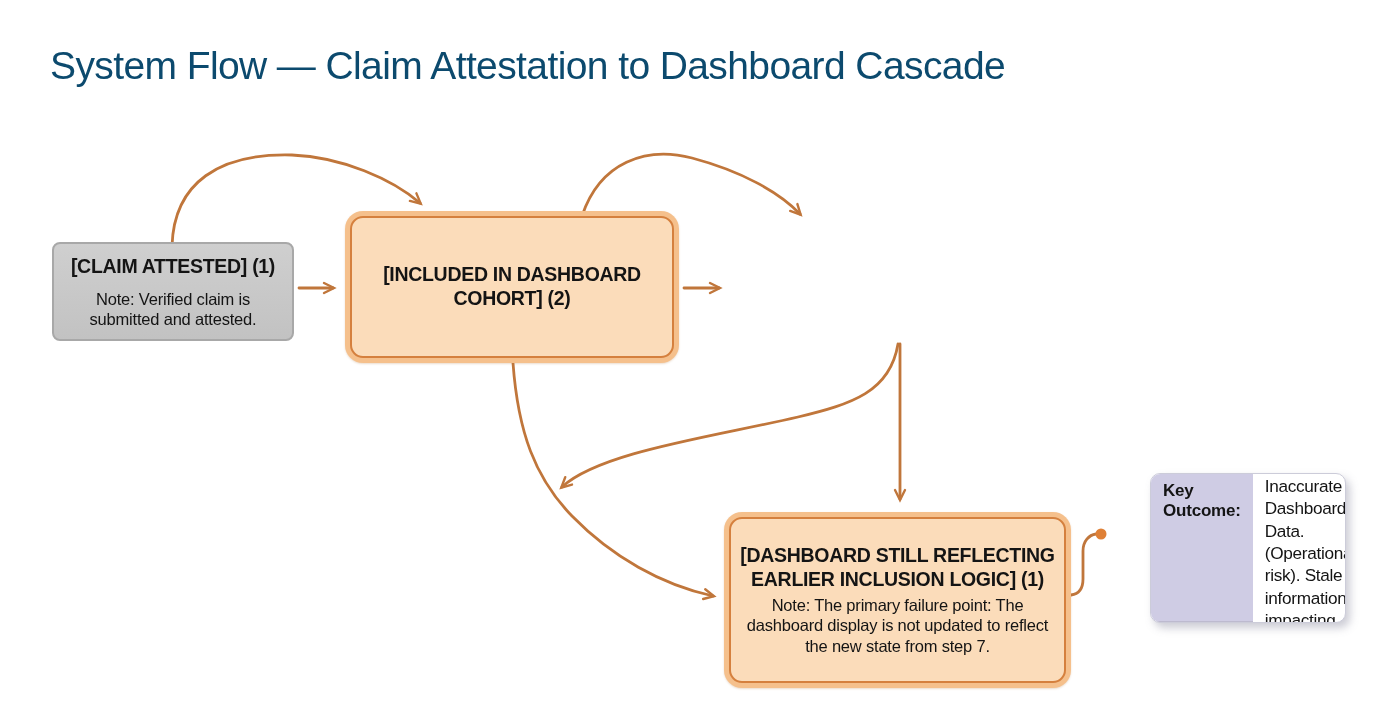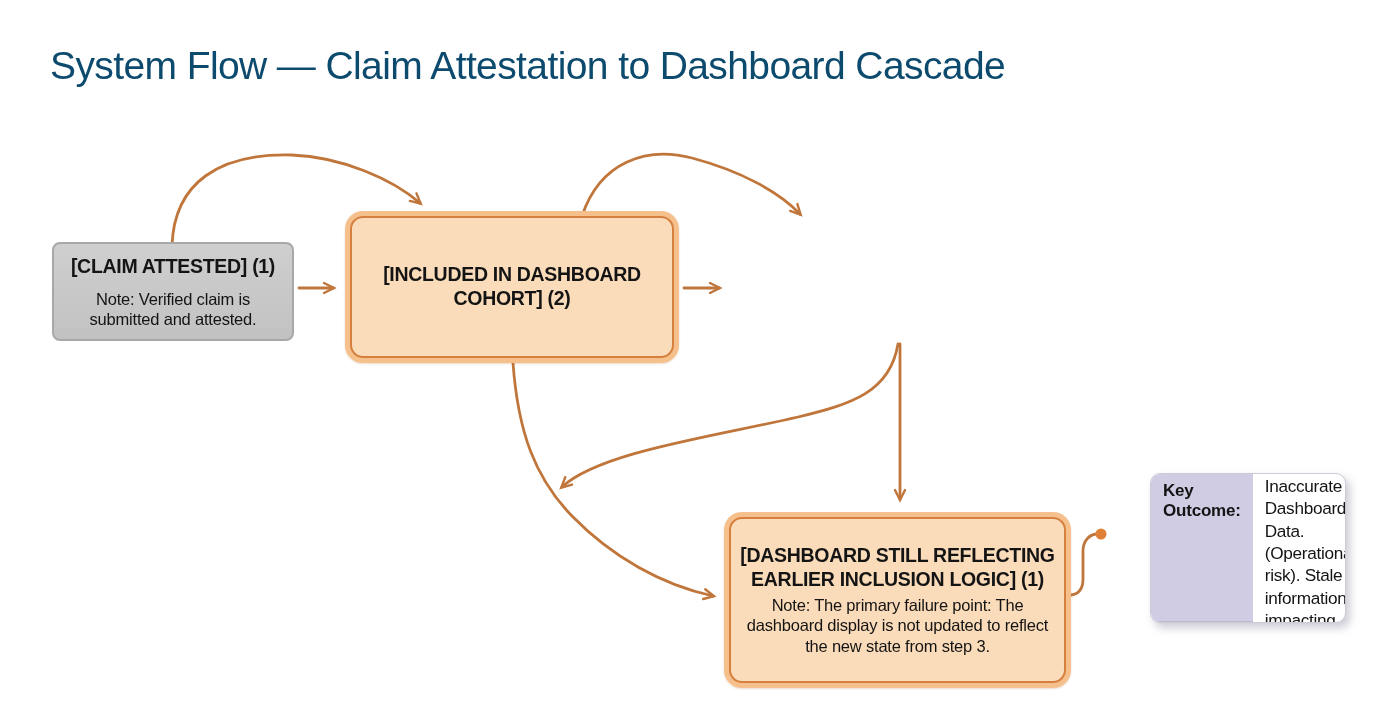--- a/index.html
+++ b/index.html
@@ -129,21 +129,21 @@
         <div class="node-title">[INCLUDED IN DASHBOARD COHORT] (2)</div>
       </div>
     </div>
   </div>
 
 
   <div class="node" id="node-dashboard-stale">
     <div class="node-ring">
       <div class="node-inner">
         <div class="node-title">[DASHBOARD STILL REFLECTING EARLIER INCLUSION LOGIC] (1)</div>
-        <div class="node-body">Note: The primary failure point: The dashboard display is not updated to reflect the new state from step 3.</div>
+        <div class="node-body">Note: The primary failure point: The dashboard display is not updated to reflect the new state from step 7.</div>
       </div>
     </div>
   </div>
 
   <div class="outcome-card">
     <div class="outcome-header">Key Outcome:</div>
     <div class="outcome-body">Inaccurate Dashboard Data. (Operational risk). Stale information impacting decisions.</div>
   </div>
 
 </div>

